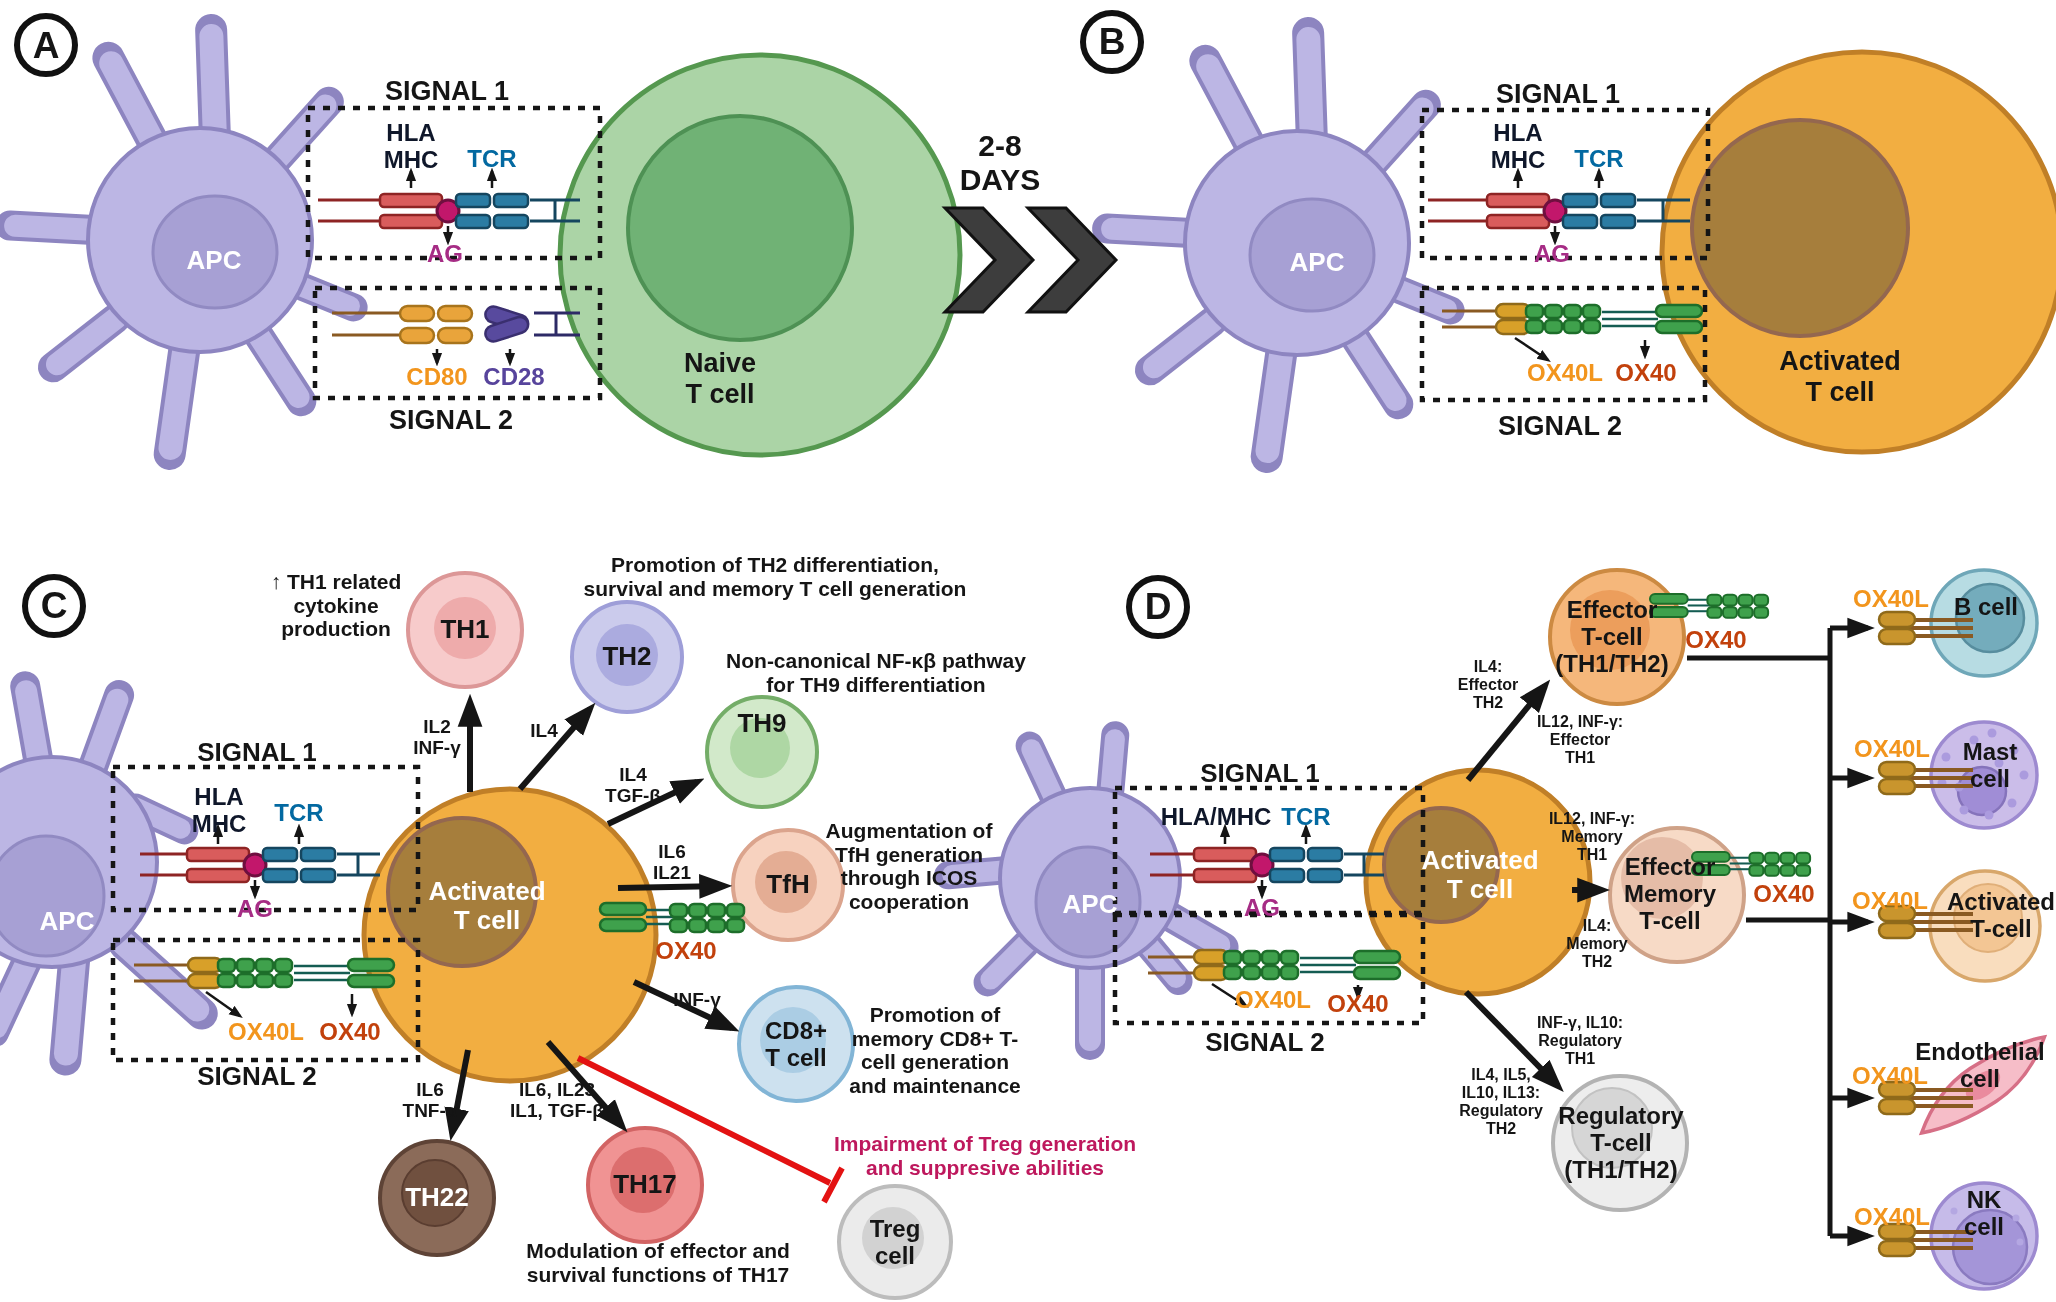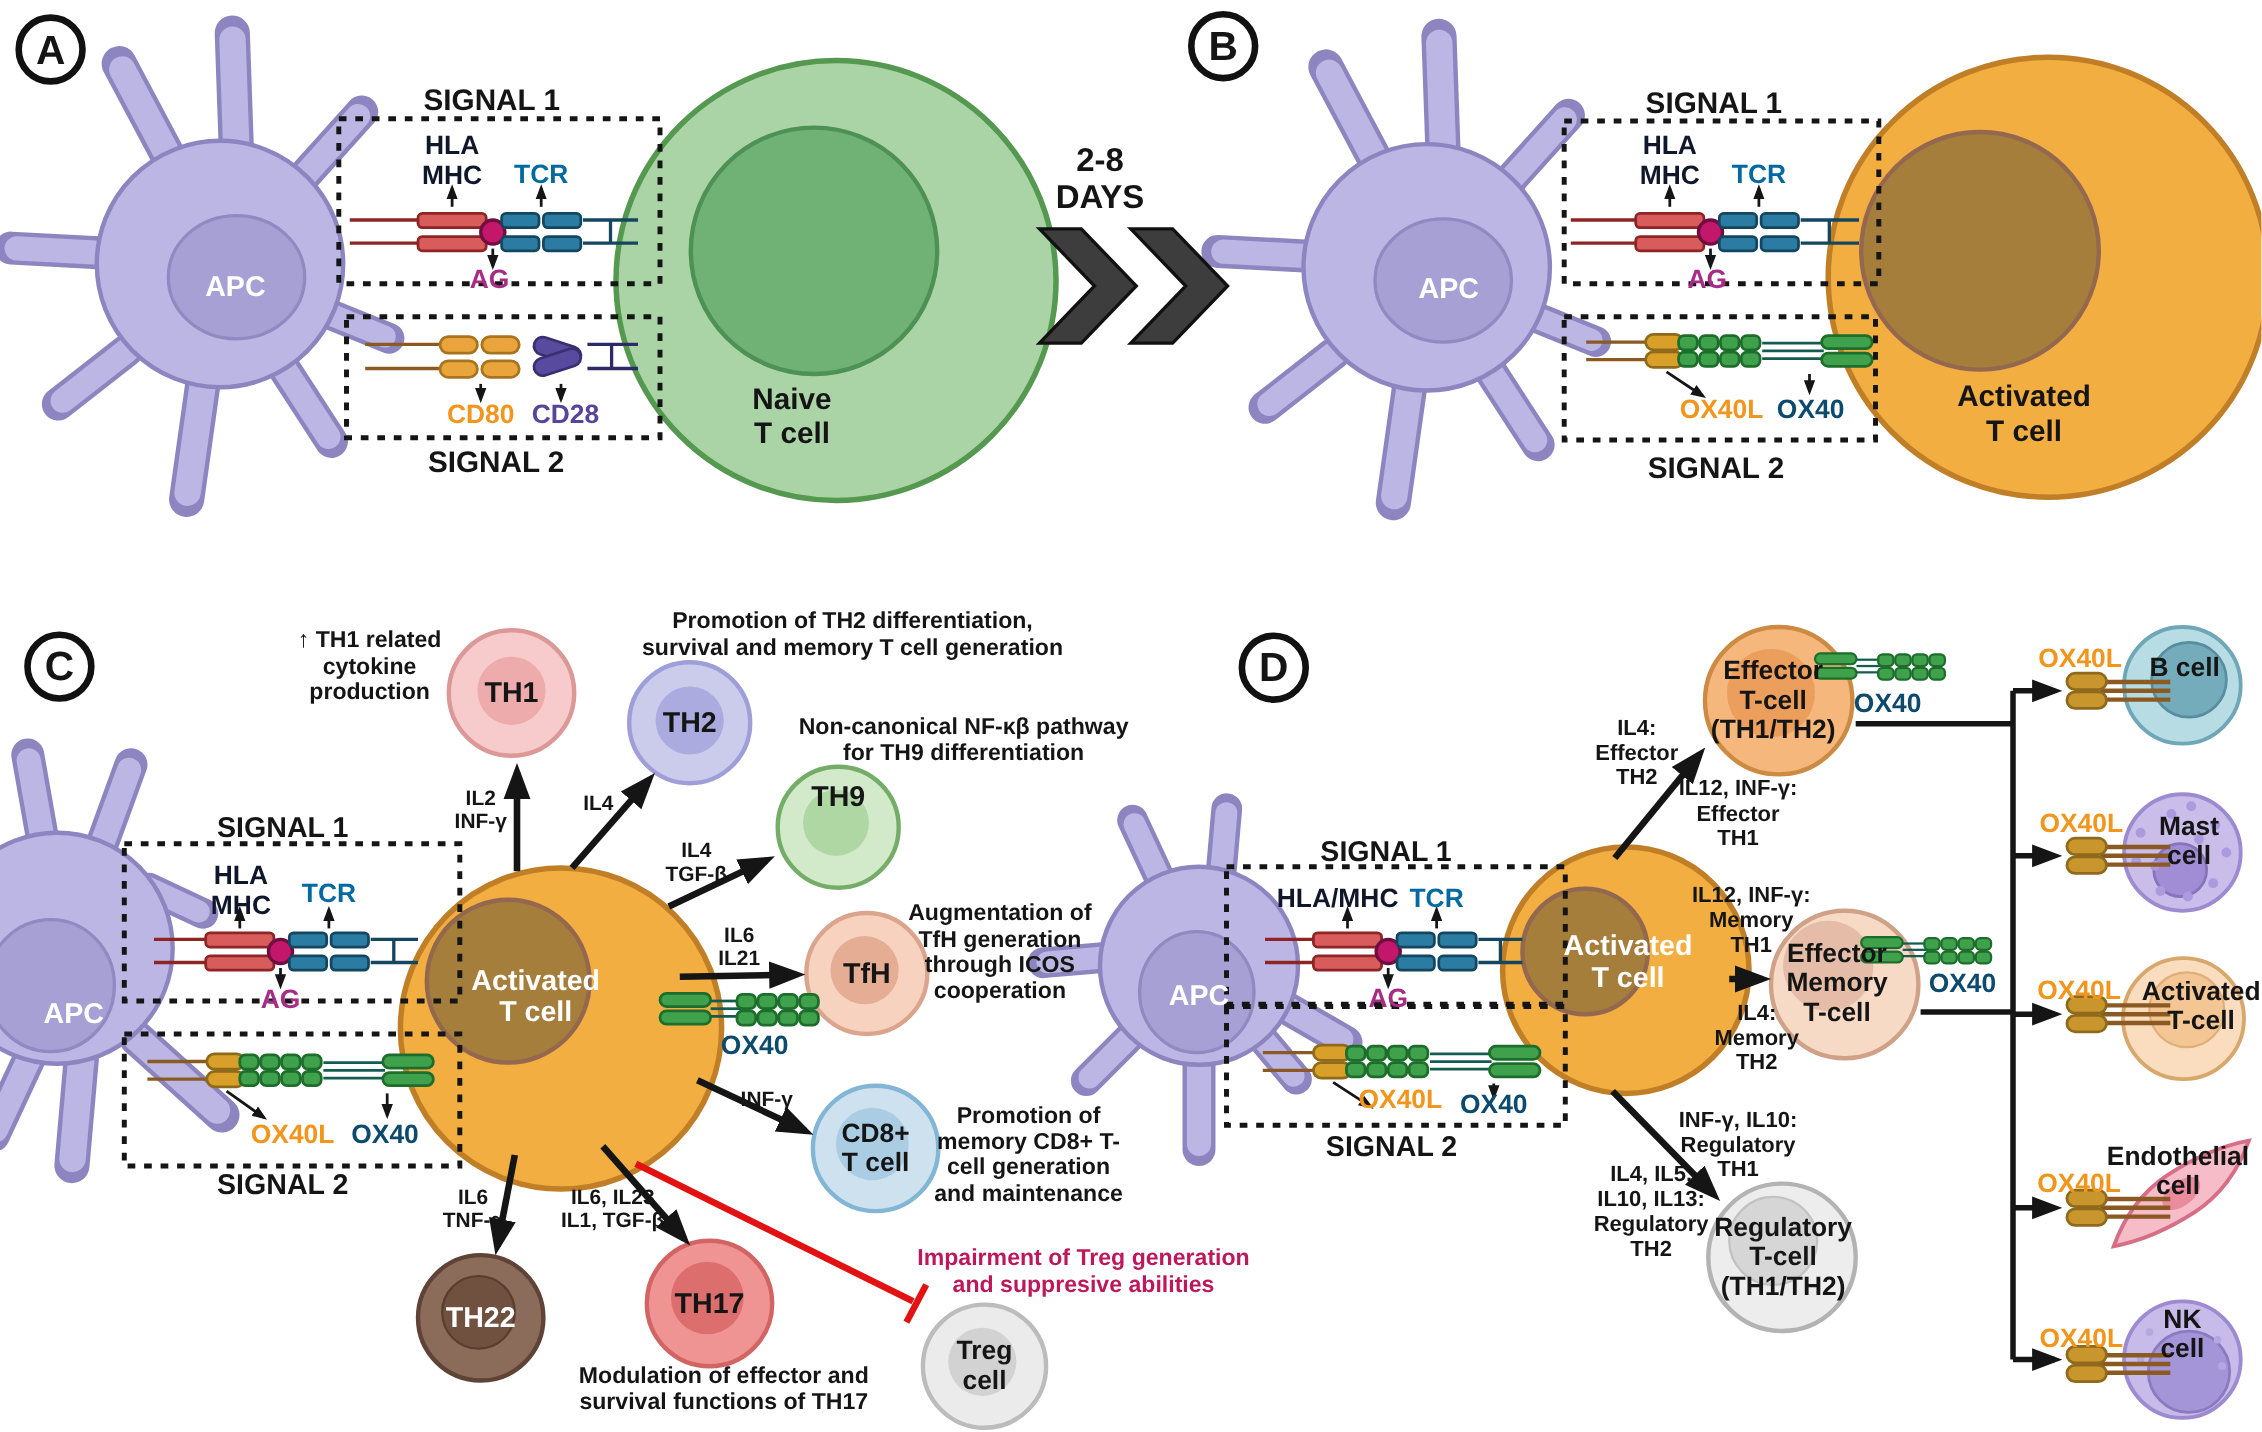--- a/index.html
+++ b/index.html
@@ -2,23 +2,23 @@
 <html><head>
 <meta charset="utf-8">
 <style>
   html,body{margin:0;padding:0;background:#fff;}
   #stage{position:relative;width:2056px;height:1302px;background:#fff;overflow:hidden;
          font-family:"Liberation Sans",sans-serif;}
   #art{position:absolute;left:0;top:0;}
   .t{position:absolute;transform:translate(-50%,-50%);white-space:pre-line;text-align:center;
      font-weight:700;line-height:1.13;color:#151515;font-family:"Liberation Sans",sans-serif;}
   .s36{font-size:37px}.s30{font-size:30px}.s27{font-size:27px}.s26{font-size:26px}
-  .s24{font-size:24px}.s21{font-size:21px}.s20{font-size:20px}.s19{font-size:19px}
+  .s24{font-size:24px}.s21{font-size:21px}.s20{font-size:16px}.s19{font-size:19px}
   .red{color:#0f172a}.blue{color:#0369a1}.mag{color:#a62c85}.org{color:#f2951d}
-  .pur{color:#57449c}.grn{color:#0c4a6e}.wht{color:#fff}.rederr{color:#be185d}
+  .pur{color:#57449c}.grn{color:#c2410c}.wht{color:#fff}.rederr{color:#be185d}
 </style>
 </head>
 <body>
 
 <div id="stage">
 <svg id="art" width="2056" height="1302" viewBox="0 0 2056 1302">
   <defs>
     <marker id="ah" viewBox="0 0 8 6" refX="6" refY="3" markerWidth="5.5" markerHeight="4.5" orient="auto-start-reverse">
           <path d="M0,0L8,3L0,6Z" fill="#151515"></path>
         </marker>

